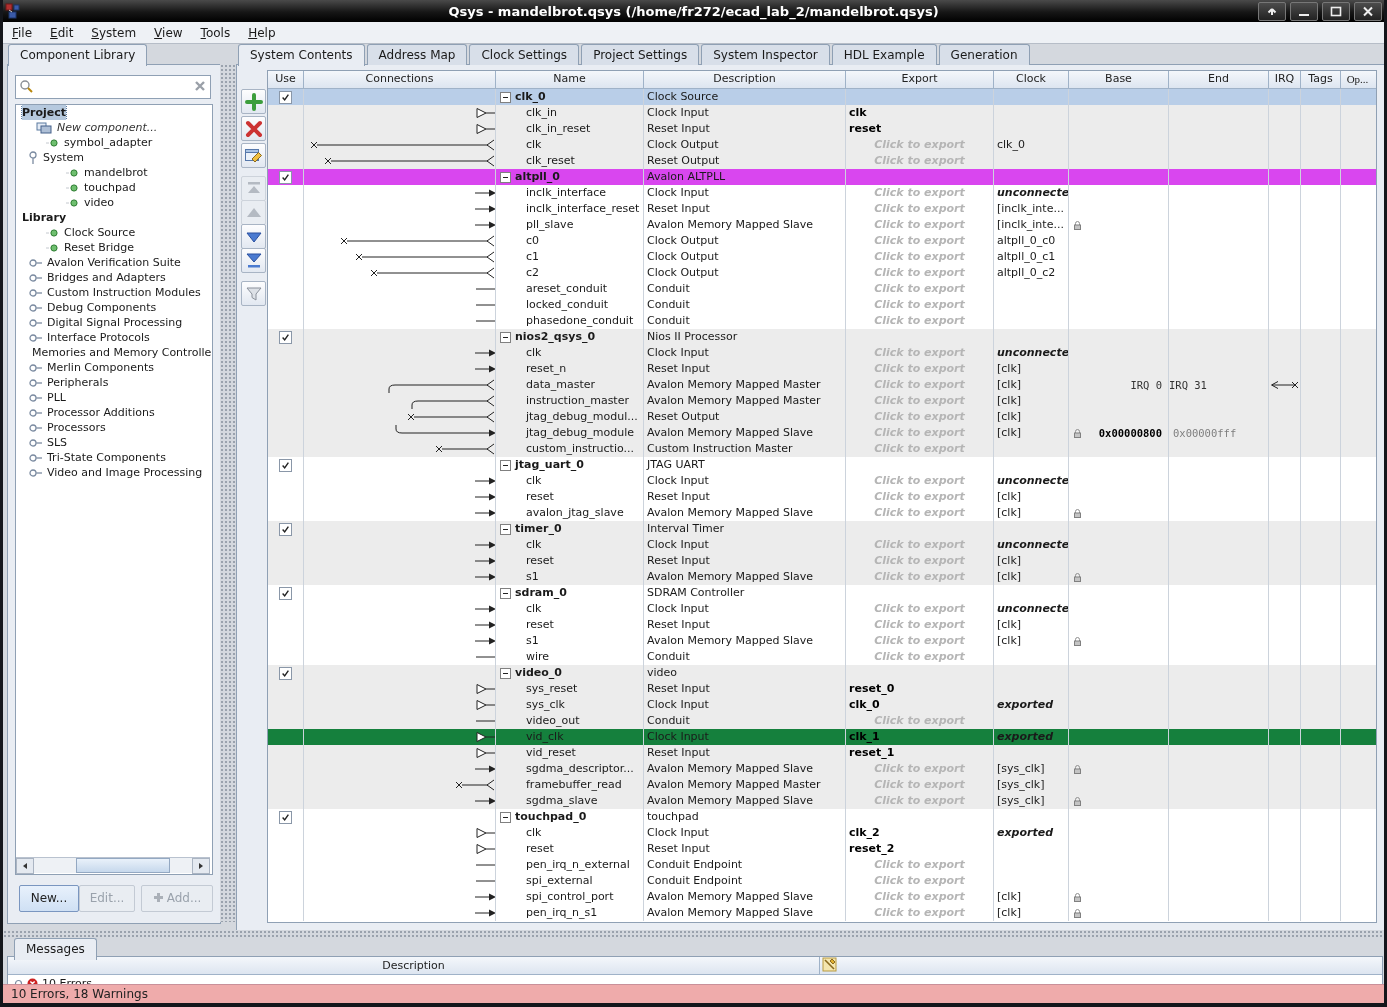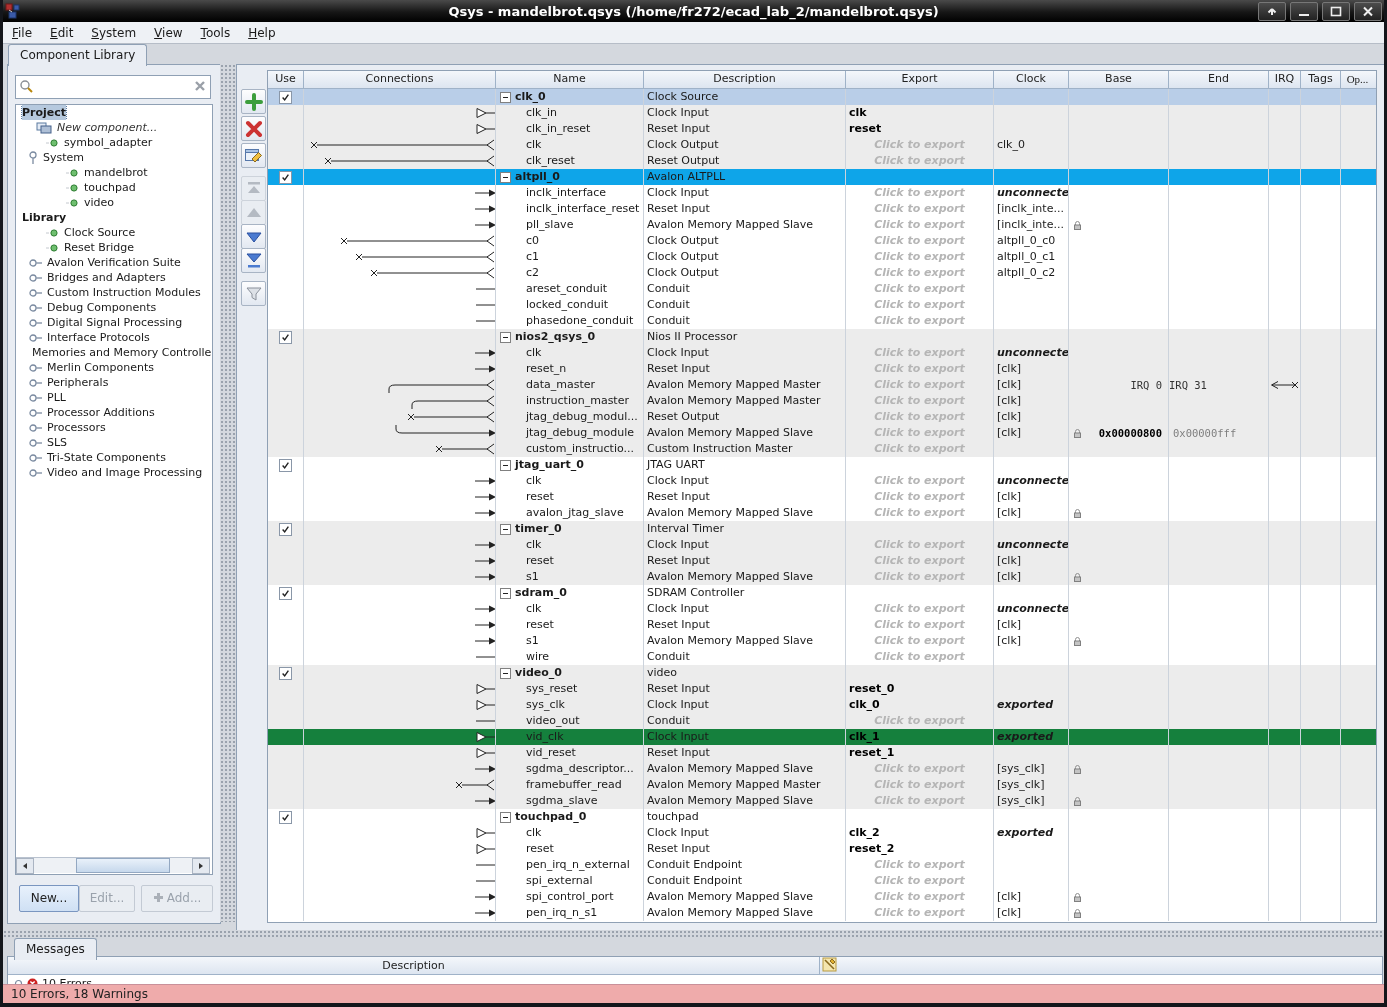--- a/index.html
+++ b/index.html
@@ -341,20 +341,29 @@
         <span class="btn primary" style="left:11px;width:58px;">New...</span>
    <span class="btn dis" style="left:71px;width:54px;">Edit...</span>
    <span class="btn dis" style="left:133px;width:70px;"><svg width="11" height="11" viewBox="0 0 11 11" style="vertical-align:-1px;margin-right:3px;">
             <path d="M5.5,1 V10 M1,5.5 H10" stroke="#aab0b8" stroke-width="3"></path>
           </svg>Add...</span>
       </div>
   </div>
 
   <div class="abs splitter" style="left:220px;top:64px;width:16px;height:858px;"></div>
 
+  <div class="maintabs" id="maintabs">
+      <span class="mtab sel">System Contents</span>
+      <span class="mtab ">Address Map</span>
+      <span class="mtab ">Clock Settings</span>
+      <span class="mtab ">Project Settings</span>
+      <span class="mtab ">System Inspector</span>
+      <span class="mtab ">HDL Example</span>
+      <span class="mtab ">Generation</span>
+    </div>
   <div class="panel" style="left:236px;top:64px;width:1147px;height:866px;">
     <div id="toolbar">
         <span class="tbtn " style="top:24px">
           <svg width="22" height="22" viewBox="0 0 22 22">
             <path d="M11,4 V18 M4,11 H18" stroke="#3c9e3c" stroke-width="4" stroke-linecap="round"></path>
           </svg>
         </span>
         <span class="tbtn " style="top:51px">
           <svg width="22" height="22" viewBox="0 0 22 22">
             <path d="M5,5 L17,17 M5,17 L17,5" stroke="#cc3333" stroke-width="4" stroke-linecap="round"></path>
@@ -499,21 +508,21 @@
     <div class="cell c-exp" style="width:148px">
               <span class="cte">Click to export</span>
             </div>
     <div class="cell c-clk " style="width:75px"></div>
     <div class="cell c-base mono" style="width:100px"><span class=""></span></div>
     <div class="cell c-end mono  " style="width:100px"></div>
     <div class="cell" style="width:32px"></div>
     <div class="cell" style="width:40px"></div>
     <div class="cell" style="width:33px;border-right:none"></div>
   </div>
-          <div class="trow" style="background:#0ea5e9">
+          <div class="trow" style="background:#d946ef">
     <div class="cell c-use" style="width:36px">
               <span class="cb">
                 <svg width="9" height="9" viewBox="0 0 11 11">
                   <path d="M2,5.5 L4.5,8.5 L9,2" fill="none" stroke="#222" stroke-width="1.7"></path>
                 </svg>
               </span>
             </div>
     <div class="cell" style="width:192px"></div>
     <div class="cell c-name hdr" style="width:148px">
               <span class="colbox">

